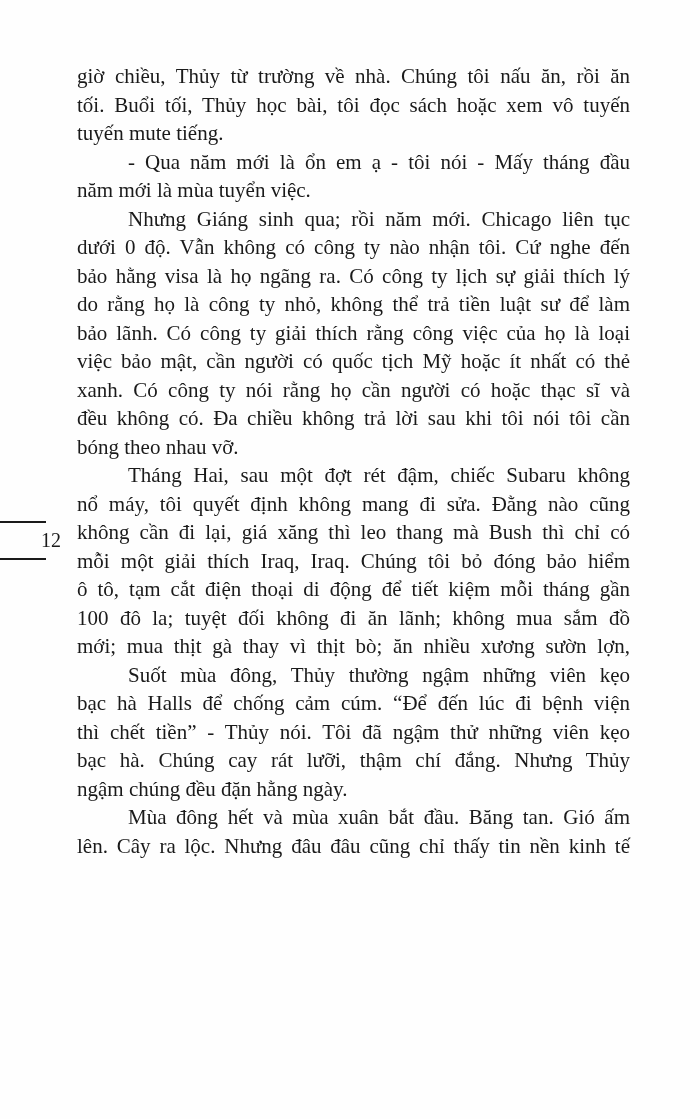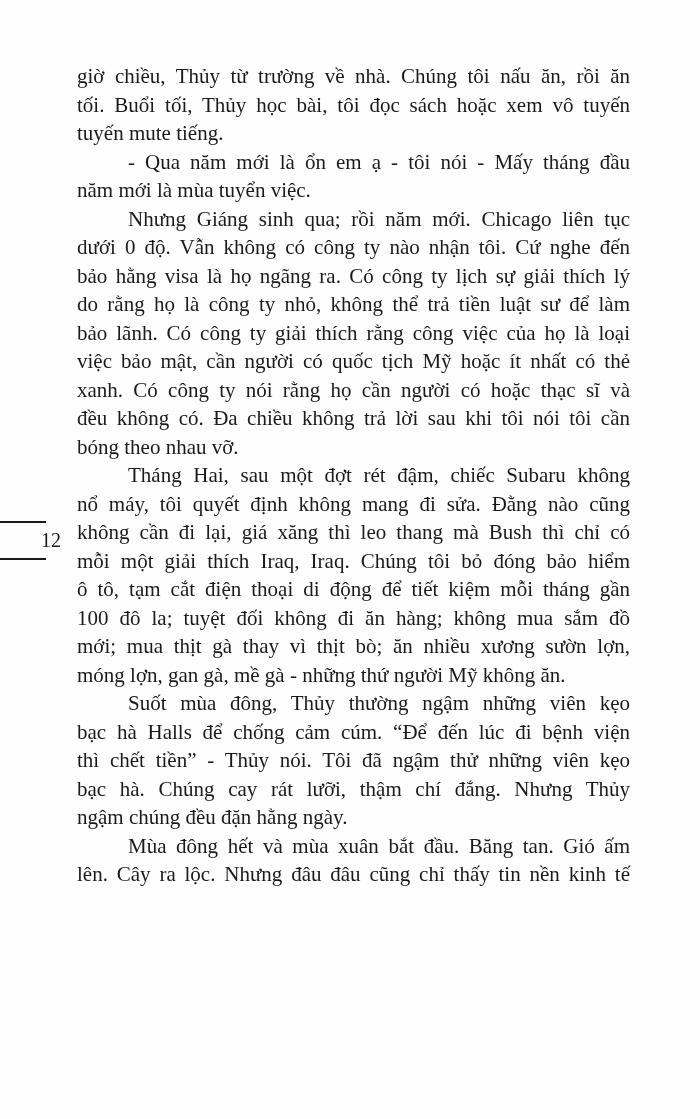--- a/index.html
+++ b/index.html
@@ -95,23 +95,22 @@
       <div class="line">bảo lãnh. Có công ty giải thích rằng công việc của họ là loại</div>
       <div class="line">việc bảo mật, cần người có quốc tịch Mỹ hoặc ít nhất có thẻ</div>
       <div class="line">xanh. Có công ty nói rằng họ cần người có hoặc thạc sĩ và</div>
       <div class="line">đều không có. Đa chiều không trả lời sau khi tôi nói tôi cần</div>
       <div class="line last">bóng theo nhau vỡ.</div>
       <div class="line indent">Tháng Hai, sau một đợt rét đậm, chiếc Subaru không</div>
       <div class="line">nổ máy, tôi quyết định không mang đi sửa. Đằng nào cũng</div>
       <div class="line">không cần đi lại, giá xăng thì leo thang mà Bush thì chỉ có</div>
       <div class="line">mỗi một giải thích Iraq, Iraq. Chúng tôi bỏ đóng bảo hiểm</div>
       <div class="line">ô tô, tạm cắt điện thoại di động để tiết kiệm mỗi tháng gần</div>
-      <div class="line">100 đô la; tuyệt đối không đi ăn hàng; không mua sắm đồ</div>
+      <div class="line">100 đô la; tuyệt đối không đi ăn lãnh; không mua sắm đồ</div>
       <div class="line">mới; mua thịt gà thay vì thịt bò; ăn nhiều xương sườn lợn,</div>
-      <div class="line last">móng lợn, gan gà, mề gà - những thứ người Mỹ không ăn.</div>
       <div class="line indent">Suốt mùa đông, Thủy thường ngậm những viên kẹo</div>
       <div class="line">bạc hà Halls để chống cảm cúm. “Để đến lúc đi bệnh viện</div>
       <div class="line">thì chết tiền” - Thủy nói. Tôi đã ngậm thử những viên kẹo</div>
       <div class="line">bạc hà. Chúng cay rát lưỡi, thậm chí đắng. Nhưng Thủy</div>
       <div class="line last">ngậm chúng đều đặn hằng ngày.</div>
       <div class="line indent">Mùa đông hết và mùa xuân bắt đầu. Băng tan. Gió ấm</div>
       <div class="line">lên. Cây ra lộc. Nhưng đâu đâu cũng chỉ thấy tin nền kinh tế</div>
     </div>
 
 </div>

